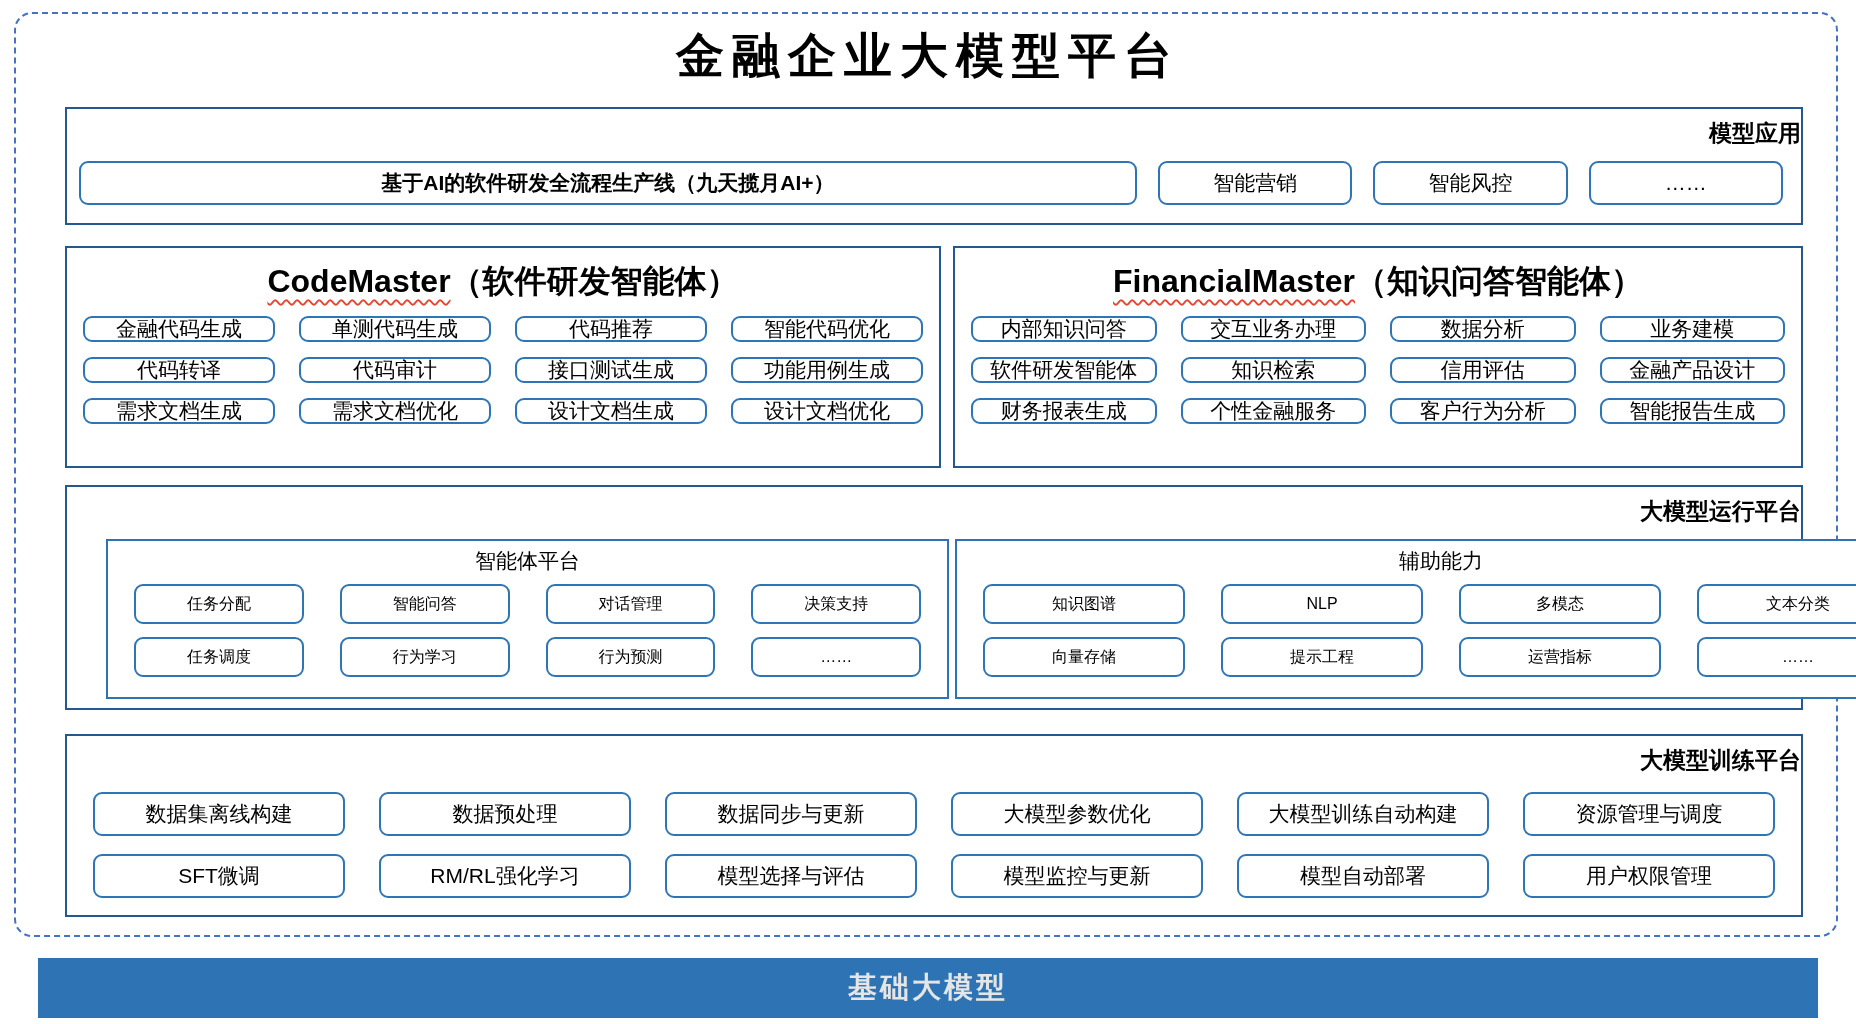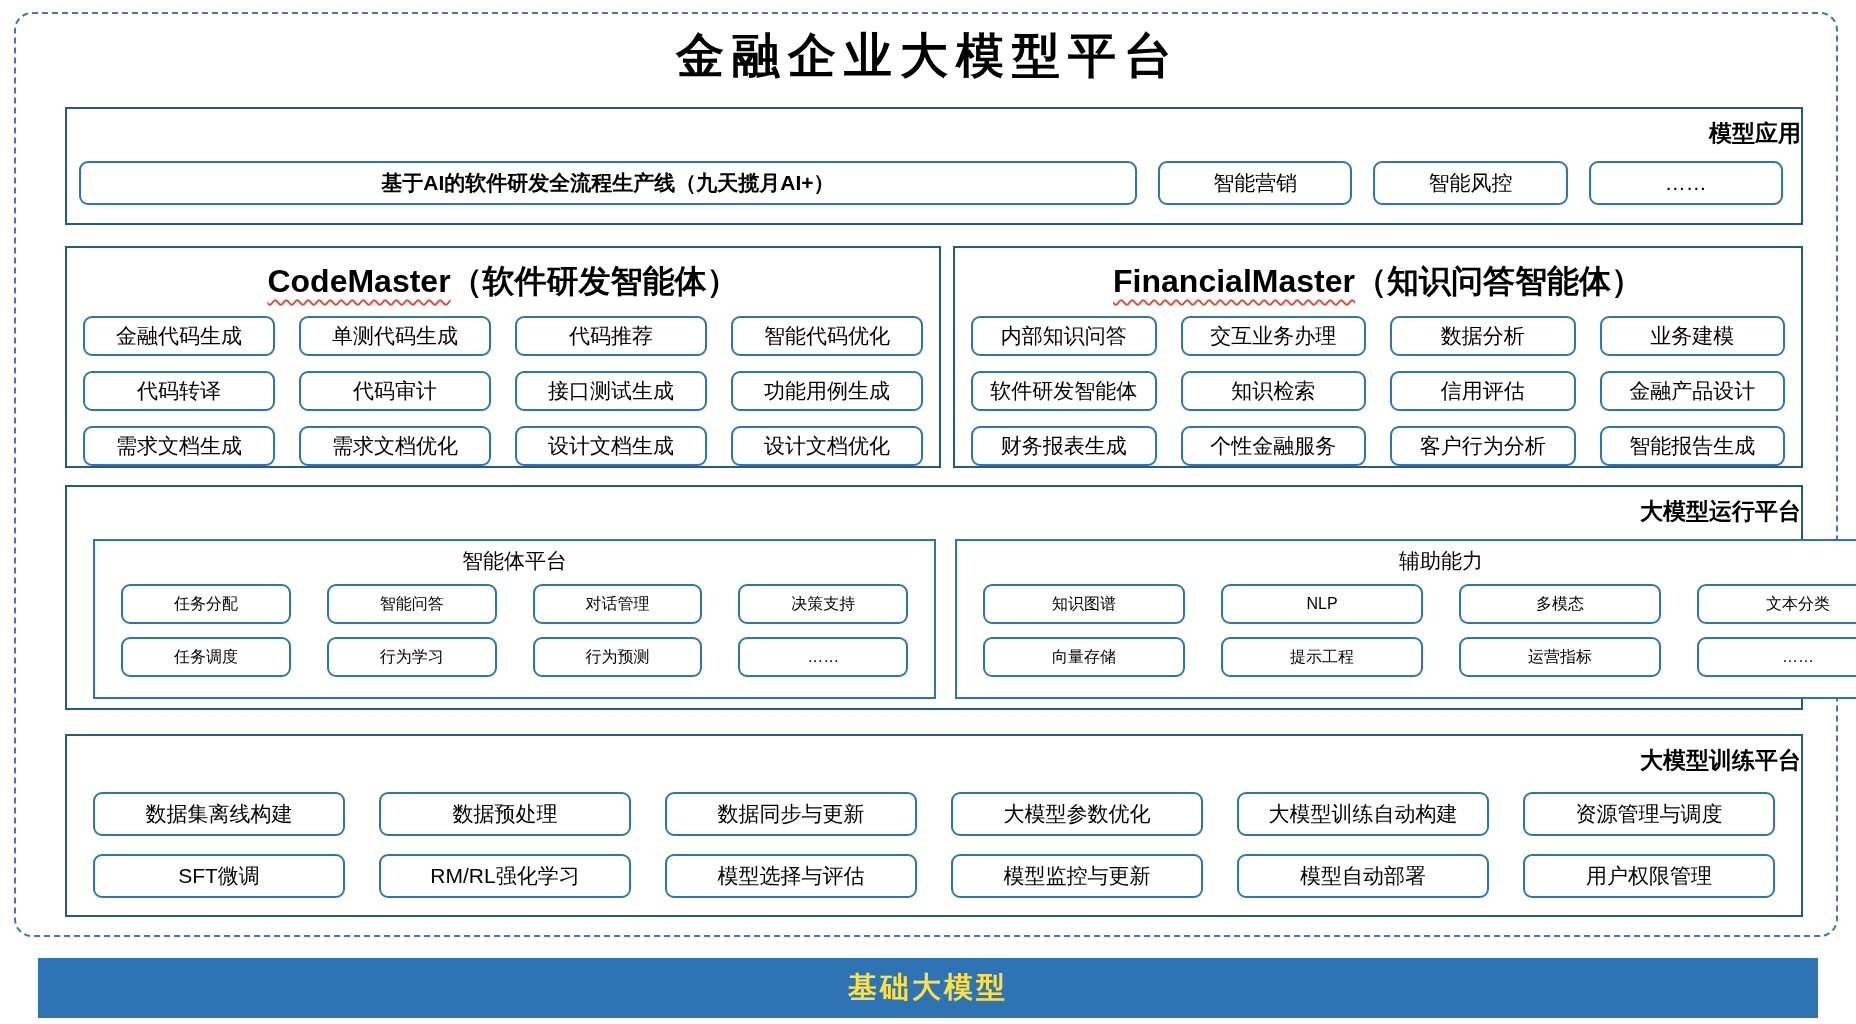--- a/index.html
+++ b/index.html
@@ -36,45 +36,45 @@
   .wide-chip { flex:0 0 1058px; font-weight:bold; }
   .app-chip { flex:1; }
 
   
   .codemaster { left:65px; top:246px; width:876px; height:222px; }
   .finmaster  { left:953px; top:246px; width:850px; height:222px; }
   .master-grid {
     display:grid; grid-template-columns:repeat(4,1fr);
     gap:15px 24px; padding:12px 16px 0 16px;
   }
-  .master-grid .chip { height:40px;text-align:right; }
+  .master-grid .chip { height:26px;text-align:right; }
 
   
   .runtime { left:65px; top:485px; width:1738px; height:225px; }
   .inner-box { position:absolute; border:2px solid #2E74B5; background:#fff; box-sizing:border-box; }
-  .agent-box { left:26px; top:52px; width:843px; height:160px; }
+  .agent-box { left:39px; top:52px; width:843px; height:160px; }
   .aux-box   { left:888px; top:52px; width:972px; height:160px; }
   .inner-header { text-align:center; font-size:21px; font-weight:normal; margin-top:6px; }
   .inner-grid {
     display:grid; grid-template-columns:repeat(4,1fr);
     gap:13px 36px; padding:9px 26px 0 26px;
   }
   .inner-grid .chip { height:40px; font-size:16px; }
 
   
   .training { left:65px; top:734px; width:1738px; height:183px; }
   .training-grid {
     display:grid; grid-template-columns:repeat(6,1fr);
     gap:18px 34px; padding:16px 26px 0 26px;
   }
 
   
   .foundation-bar {
     position:absolute; left:38px; top:958px; width:1780px; height:60px;
-    background:#2E74B5; color:#fde047; display:flex; align-items:center; justify-content:center;
+    background:#2E74B5; color:#e5e5e5; display:flex; align-items:center; justify-content:center;
     font-size:29px; font-weight:bold; letter-spacing:3px;
   }
 </style>
 </head>
 <body>
 
 <div class="page">
 
   <div class="outer-dashed"></div>
 

